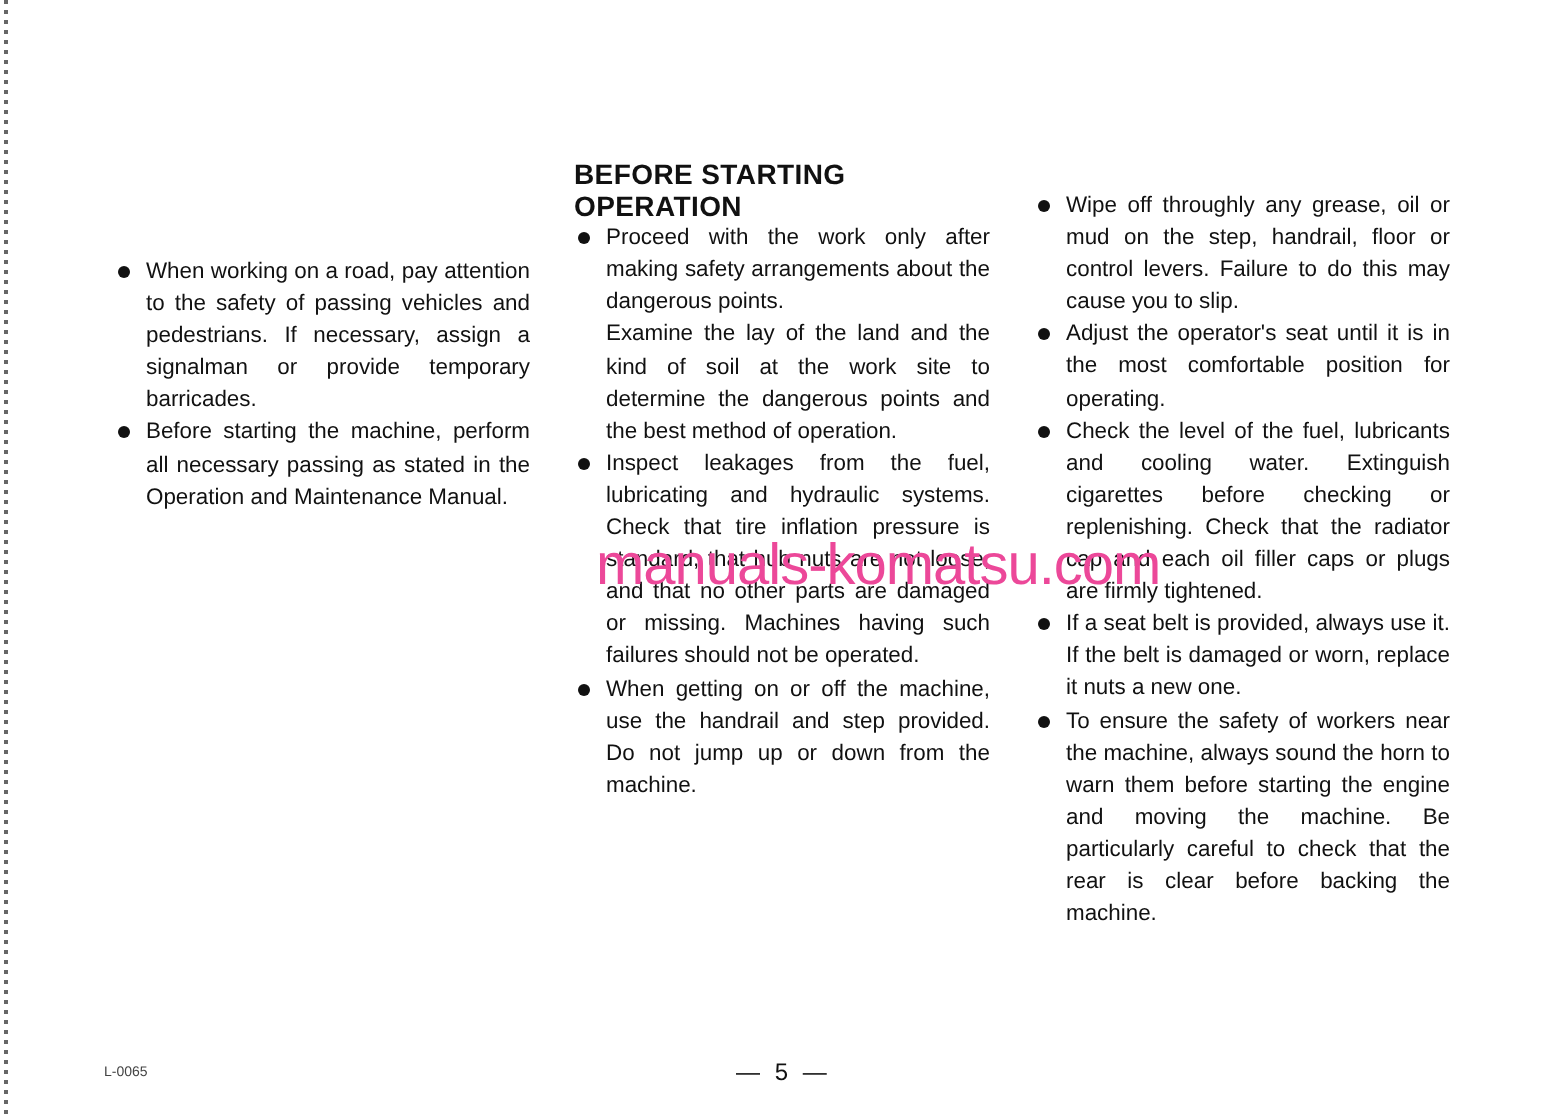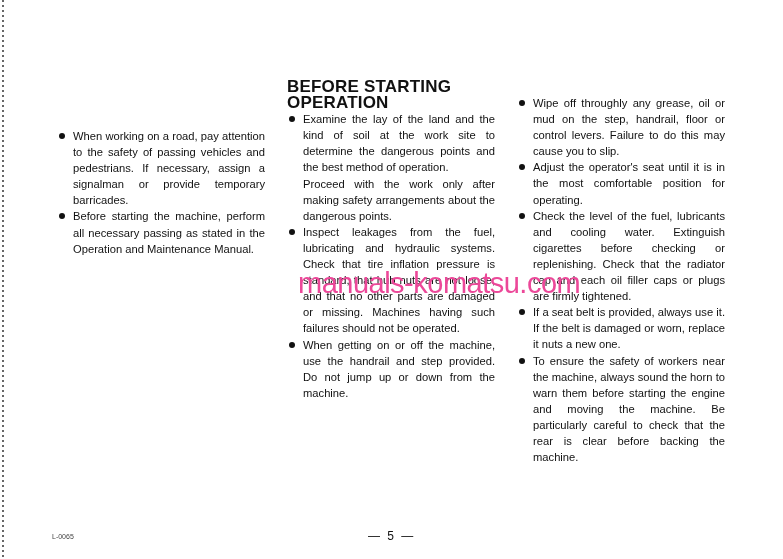--- a/index.html
+++ b/index.html
@@ -9,21 +9,21 @@
     }
     .perforation {
       position: absolute; left: 2px; top: 0; width: 2px; height: 559px;
       background-image: linear-gradient(#666 40%, transparent 40%);
       background-size: 2px 5px;
     }
     .col { position: absolute; font-size: 11.2px; line-height: 16.1px; }
     .col-1 { left: 57px; top: 94px; width: 208px; margin-top: 34px; }
     .col-2 { left: 287px; top: 79px; width: 208px; }
     .col-3 { left: 517px; top: 95px; width: 208px; }
-    .heading { font-weight: bold; font-size: 17px; letter-spacing: 0.2px; margin-bottom: 0; }
+    .heading { font-weight: bold; font-size: 14px; letter-spacing: 0.2px; margin-bottom: 0; }
     .bullet { position: relative; padding-left: 16px; text-align: justify; }
     .bullet::before {
       content: ""; position: absolute; left: 2px; top: 5px; width: 6px; height: 6px;
       border-radius: 50%; background: #111;
     }
     .para { text-align: justify; }
     .watermark {
       position: absolute; left: 298px; top: 268px; font-size: 29px; letter-spacing: -0.5px;
       color: #ec4899; font-family: "Liberation Sans", sans-serif; line-height: 30px; white-space: nowrap;
     }
@@ -36,22 +36,22 @@
 <div class="perforation"></div>
 
 <div class="col col-1">
   <div class="bullet">When working on a road, pay attention to the safety of passing vehicles and pedestrians. If necessary, assign a signalman or provide temporary barricades.</div>
   <div class="bullet">Before starting the machine, perform all necessary passing as stated in the Operation and Maintenance Manual.</div>
 </div>
 
 <div class="col col-2">
   <div class="heading">BEFORE STARTING OPERATION</div>
   <div class="bullet">
+    <div class="para">Proceed with the work only after making safety arrangements about the dangerous points.</div>
     <div class="para">Examine the lay of the land and the kind of soil at the work site to determine the dangerous points and the best method of operation.</div>
-    <div class="para">Proceed with the work only after making safety arrangements about the dangerous points.</div>
   </div>
   <div class="bullet">Inspect leakages from the fuel, lubricating and hydraulic systems. Check that tire inflation pressure is standard, that hub nuts are not loose, and that no other parts are damaged or missing. Machines having such failures should not be operated.</div>
   <div class="bullet">When getting on or off the machine, use the handrail and step provided. Do not jump up or down from the machine.</div>
 </div>
 
 <div class="col col-3">
   <div class="bullet">Wipe off throughly any grease, oil or mud on the step, handrail, floor or control levers. Failure to do this may cause you to slip.</div>
   <div class="bullet">Adjust the operator's seat until it is in the most comfortable position for operating.</div>
   <div class="bullet">Check the level of the fuel, lubricants and cooling water. Extinguish cigarettes before checking or replenishing. Check that the radiator cap and each oil filler caps or plugs are firmly tightened.</div>
   <div class="bullet">If a seat belt is provided, always use it. If the belt is damaged or worn, replace it nuts a new one.</div>

